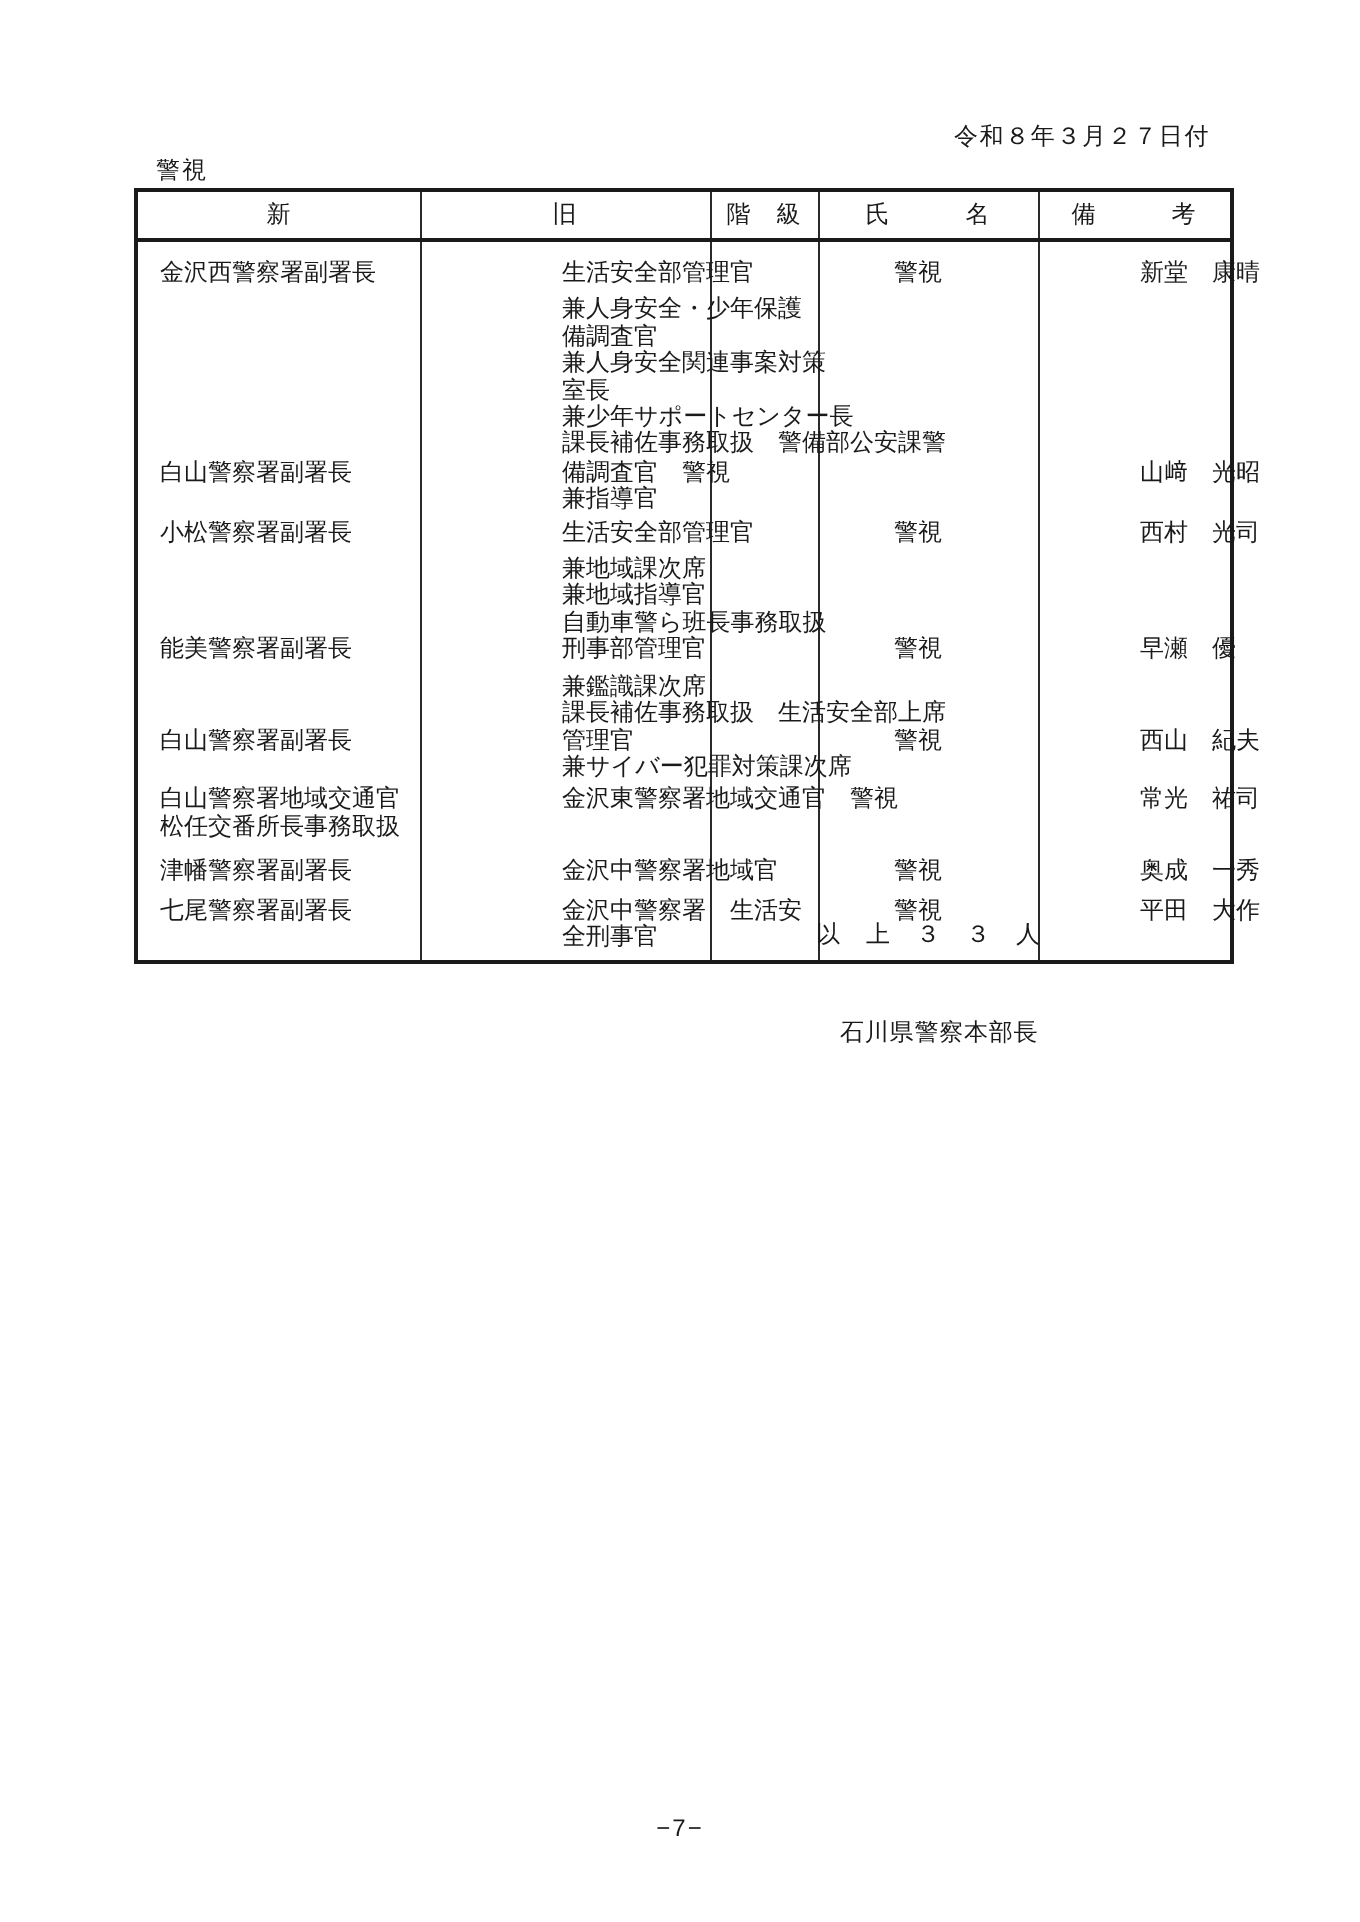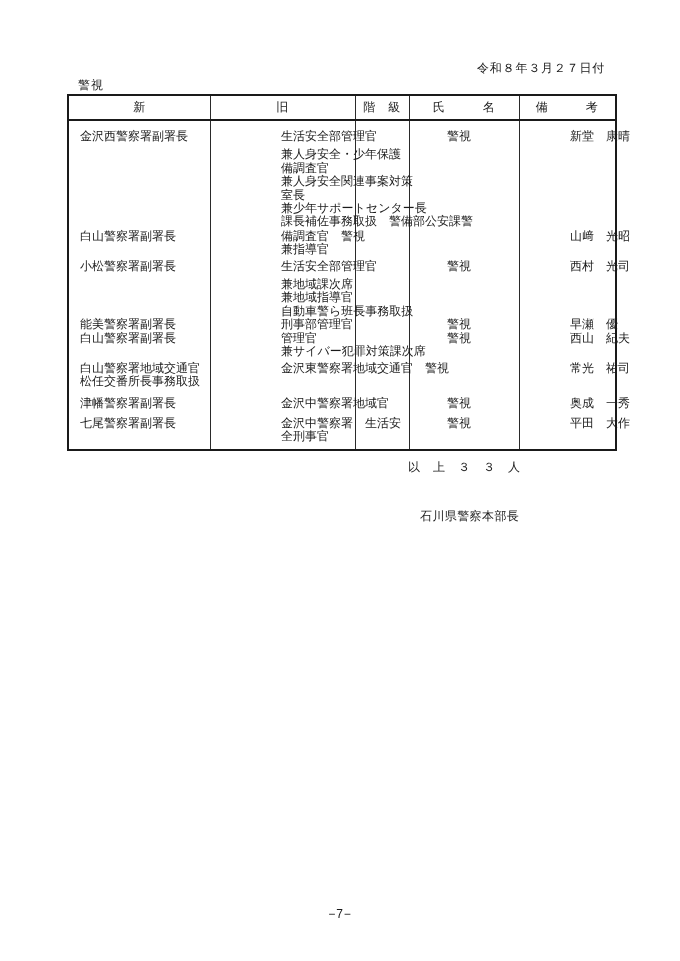--- a/index.html
+++ b/index.html
@@ -138,20 +138,24 @@
   </div>
 
   <div class="entry">
     <div class="cell c-new">
             <div class="line">能美警察署副署長</div>
           </div>
     <div class="cell c-old">
             <div class="old-main">
               <div class="line">刑事部管理官</div>
             </div>
+            <div class="old-sub">
+              <div class="line">兼鑑識課次席</div>
+              <div class="line">課長補佐事務取扱　生活安全部上席</div>
+            </div>
           </div>
     <div class="cell c-rank">
             <div class="line">警視</div>
           </div>
     <div class="cell c-name">
             <div class="line">早瀬　優</div>
           </div>
     <div class="cell c-remarks"></div>
   </div>
 

